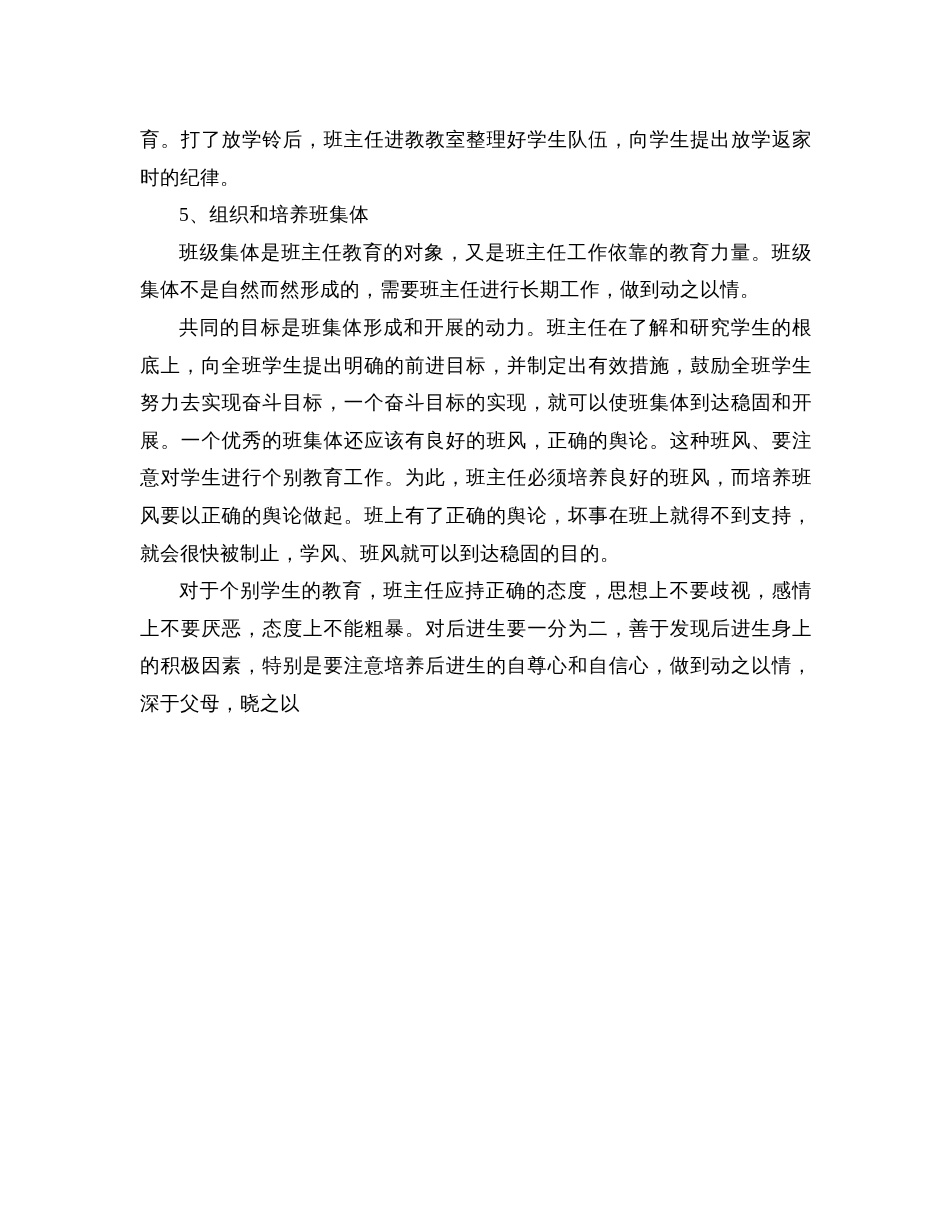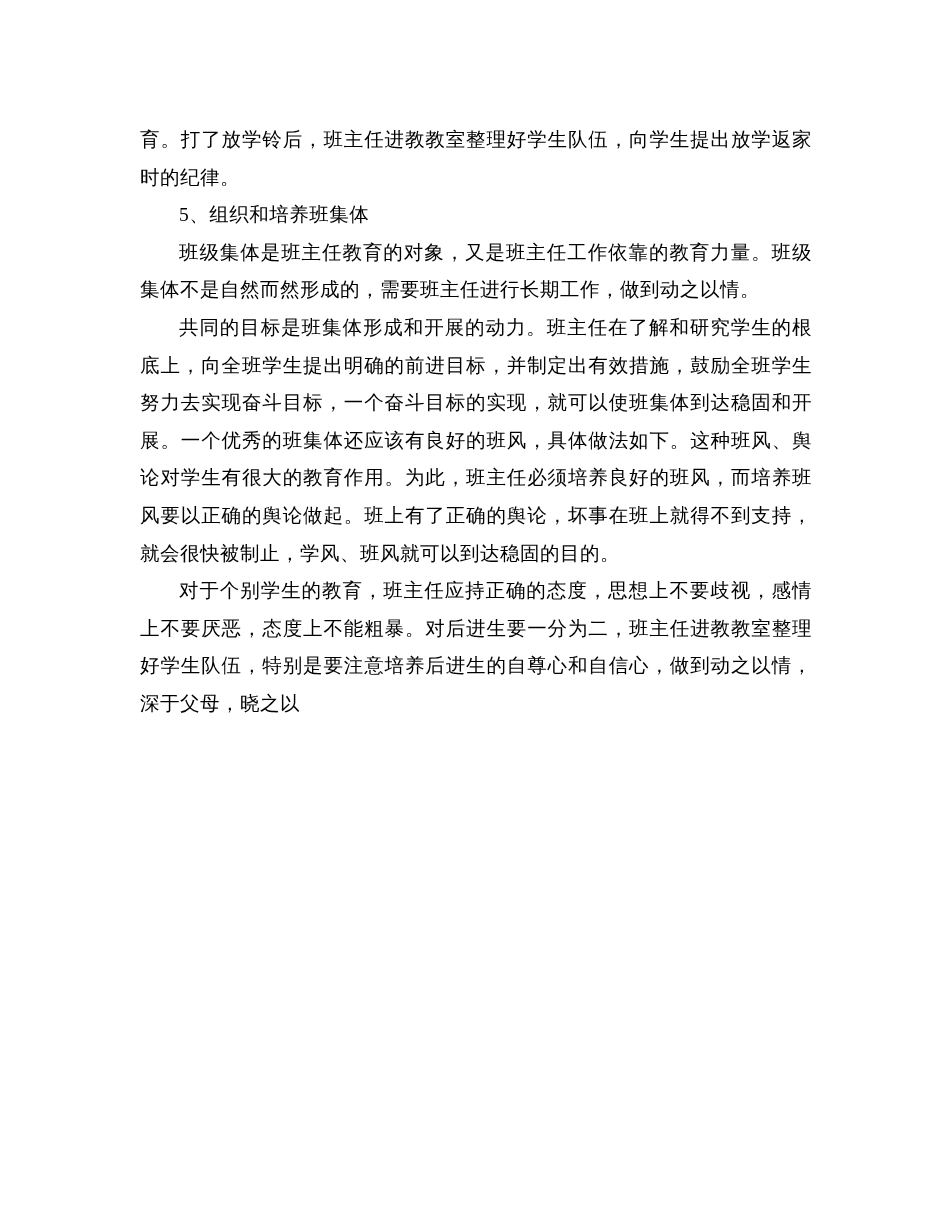--- a/index.html
+++ b/index.html
@@ -40,16 +40,16 @@
   }
 </style>
 </head>
 <body>
 
 <div class="page">
   <div class="content">
     <p class="no-indent">育。打了放学铃后，班主任进教教室整理好学生队伍，向学生提出放学返家时的纪律。</p>
     <p>5、组织和培养班集体</p>
     <p>班级集体是班主任教育的对象，又是班主任工作依靠的教育力量。班级集体不是自然而然形成的，需要班主任进行长期工作，做到动之以情。</p>
-    <p>共同的目标是班集体形成和开展的动力。班主任在了解和研究学生的根底上，向全班学生提出明确的前进目标，并制定出有效措施，鼓励全班学生努力去实现奋斗目标，一个奋斗目标的实现，就可以使班集体到达稳固和开展。一个优秀的班集体还应该有良好的班风，具体做法如下。这种班风、舆论对学生有很大的教育作用。为此，班主任必须培养良好的班风，而培养班风要以正确的舆论做起。班上有了正确的舆论，坏事在班上就得不到支持，就会很快被制止，学风、班风就可以到达稳固的目的。</p>
-    <p>对于个别学生的教育，班主任应持正确的态度，思想上不要歧视，感情上不要厌恶，态度上不能粗暴。对后进生要一分为二，班主任进教教室整理好学生队伍，特别是要注意培养后进生的自尊心和自信心，做到动之以情，深于父母，晓之以</p>
+    <p>共同的目标是班集体形成和开展的动力。班主任在了解和研究学生的根底上，向全班学生提出明确的前进目标，并制定出有效措施，鼓励全班学生努力去实现奋斗目标，一个奋斗目标的实现，就可以使班集体到达稳固和开展。一个优秀的班集体还应该有良好的班风，正确的舆论。这种班风、要注意对学生进行个别教育工作。为此，班主任必须培养良好的班风，而培养班风要以正确的舆论做起。班上有了正确的舆论，坏事在班上就得不到支持，就会很快被制止，学风、班风就可以到达稳固的目的。</p>
+    <p>对于个别学生的教育，班主任应持正确的态度，思想上不要歧视，感情上不要厌恶，态度上不能粗暴。对后进生要一分为二，善于发现后进生身上的积极因素，特别是要注意培养后进生的自尊心和自信心，做到动之以情，深于父母，晓之以</p>
   </div>
 </div>
 
 </body></html>

